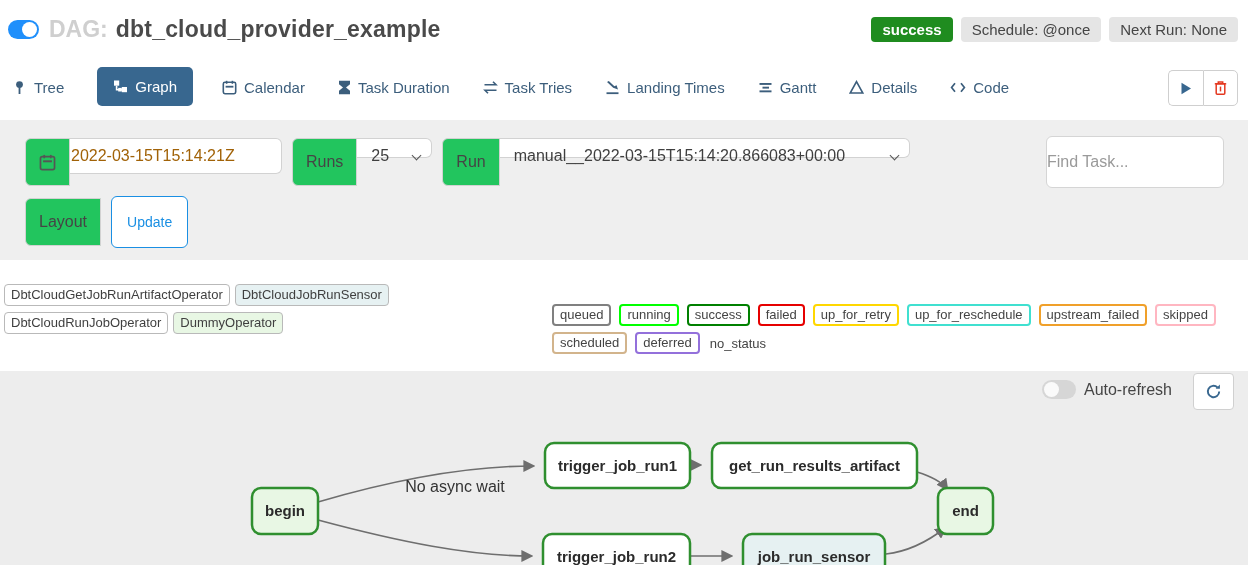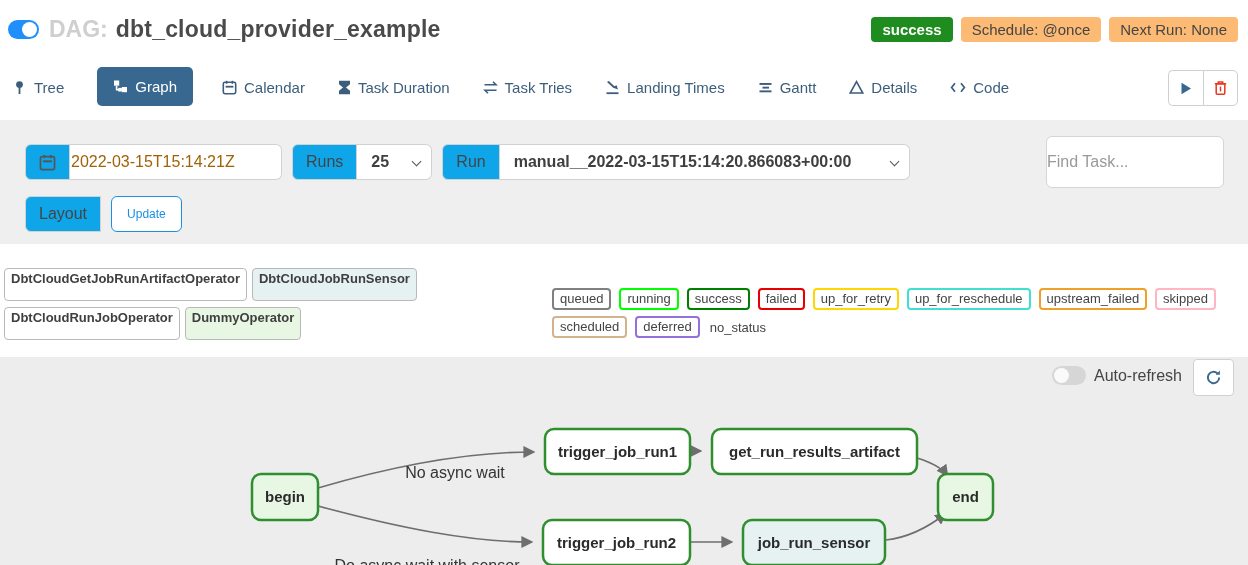--- a/index.html
+++ b/index.html
@@ -18,21 +18,21 @@
     position:relative; flex:0 0 auto; cursor:pointer;
   }
   .toggle-on .knob {
     position:absolute; top:2px; right:2px; width:15px; height:15px;
     border-radius:50%; background:#fff;
   }
   .dag-prefix { font-size:23px; font-weight:bold; color:#cfcfcf; margin-left:10px; }
   .dag-title  { font-size:23px; font-weight:bold; color:#4a4a4a; margin-left:8px; letter-spacing:.2px; }
   .header-badges { margin-left:auto; display:flex; gap:8px; align-items:flex-start; }
   .badge {
-    font-size:15px; padding:4px 11px; border-radius:4px; background:#fdba74; color:#454545;
+    font-size:15px; padding:4px 11px; border-radius:4px; background:#e5e5e5; color:#454545;
     white-space:nowrap;
   }
   .badge.green { background:#1f8c1f; color:#fff; font-weight:bold; }
 
   
   .tabbar { display:flex; align-items:flex-end; margin:24px 10px 0 12px; }
   .tab {
     display:flex; align-items:center; gap:7px; color:#3c5e7c; font-size:15px;
     margin-right:33px; padding:10px 0; cursor:pointer; white-space:nowrap;
   }
@@ -47,70 +47,70 @@
   }
   .icon-btn.left  { border-radius:5px 0 0 5px; border-right:none; }
   .icon-btn.right { border-radius:0 5px 5px 0; }
 
   
   .filterband { background:#efefef; margin-top:14px; padding:16px 24px 12px 25px; }
   .frow { display:flex; align-items:center; }
   .frow + .frow { margin-top:8px; }
   .igroup { display:flex; align-items:stretch; }
   .iaddon {
-    background:#0ea5e9; border:1px solid #d2d2d2; color:#454545; font-size:16px;
+    background:#22c55e; border:1px solid #d2d2d2; color:#454545; font-size:16px;
     display:flex; align-items:center; padding:0 13px; border-radius:6px 0 0 6px;
-    height:36px; white-space:nowrap;
+    height:48px; white-space:nowrap;
   }
   .itext {
     background:#fff; border:1px solid #d2d2d2; border-left:none; height:36px;
     font-size:16px; color:#a16207; padding:0 1px; border-radius:0 6px 6px 0;
     font-family:"Liberation Sans", sans-serif; outline:none;
   }
   .iselect {
     position:relative; background:#fff; border:1px solid #d2d2d2; border-left:none;
-    height:36px; font-size:16px; color:#3f3f3f; padding:8px 30px 0 14px;
-    border-radius:0 6px 6px 0; cursor:pointer; white-space:nowrap;font-weight:bold;
+    height:20px; font-size:16px; color:#3f3f3f; padding:8px 30px 0 14px;
+    border-radius:0 6px 6px 0; cursor:pointer; white-space:nowrap;
   }
   .iselect .caret, .caret {
     position:absolute; right:11px; top:13px; width:7px; height:7px;
     border-right:1.8px solid #555; border-bottom:1.8px solid #555;
     transform:rotate(45deg);
   }
   .gap { width:10px; flex:0 0 auto; }
   .find-task {
     margin-left:auto; width:178px; height:52px; background:#fff;
     border:1px solid #d5d5d5; border-radius:6px; font-size:16px; padding:0 0;
     font-family:"Liberation Sans", sans-serif; outline:none; color:#3f3f3f;
   }
   .find-task::placeholder { color:#9a9a9a; }
   .update-btn {
-    margin-left:10px; height:36px; background:#fff; border:1.5px solid #1a8fe3;
-    color:#1a8fe3; font-size:12px; border-radius:6px; padding:3px 15px; cursor:pointer;
+    margin-left:10px; height:52px; background:#fff; border:1.5px solid #1a8fe3;
+    color:#1a8fe3; font-size:14px; border-radius:6px; padding:3px 15px; cursor:pointer;
     font-family:"Liberation Sans", sans-serif;
   }
 
   
   .legend { display:flex; margin:24px 4px 0 4px; align-items:flex-start; }
   .legend-ops { width:548px; display:flex; flex-wrap:wrap; gap:6px 5px; }
   .legend-status { flex:1; display:flex; flex-wrap:wrap; gap:6px 8px; align-items:center;margin-top:20px; }
   .lbadge {
     font-size:13px; color:#3f3f3f; border:1px solid #b9b9b9; border-radius:4px;
-    padding:2px 6px 14px; background:#fff; white-space:nowrap; cursor:default;font-weight:bold;
+    padding:2px 6px 3px; background:#fff; white-space:nowrap; cursor:default;
   }
   .sbadge {
     font-size:13px; color:#444; border:2px solid #888; border-radius:4px;
     padding:1px 6px 2px; background:#fff; white-space:nowrap; cursor:default;
   }
   .sbadge.noborder { border:none; padding:3px 2px; }
 
   
   .graphpanel { position:relative; margin-top:17px; height:250px; background:#ededed; }
   .autorefresh {
-    position:absolute; top:9px; right:66px; display:flex; align-items:center; gap:8px;
+    position:absolute; top:9px; right:76px; display:flex; align-items:center; gap:8px;
   }
   .toggle-off {
     width:34px; height:19px; border-radius:10px; background:#d6d6d6; position:relative; cursor:pointer;
   }
   .toggle-off .knob {
     position:absolute; top:2px; left:2px; width:15px; height:15px; border-radius:50%; background:#fafafa;
   }
   .autorefresh-label { font-size:16px; color:#454545; }
   .refresh-btn {
     position:absolute; top:2px; right:14px; width:41px; height:37px; background:#fff;

